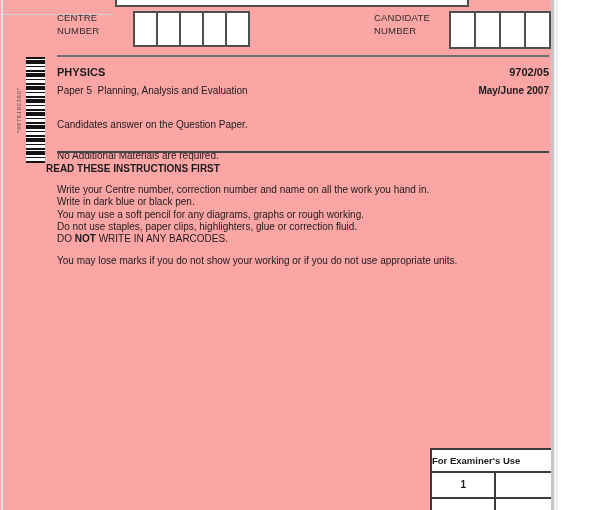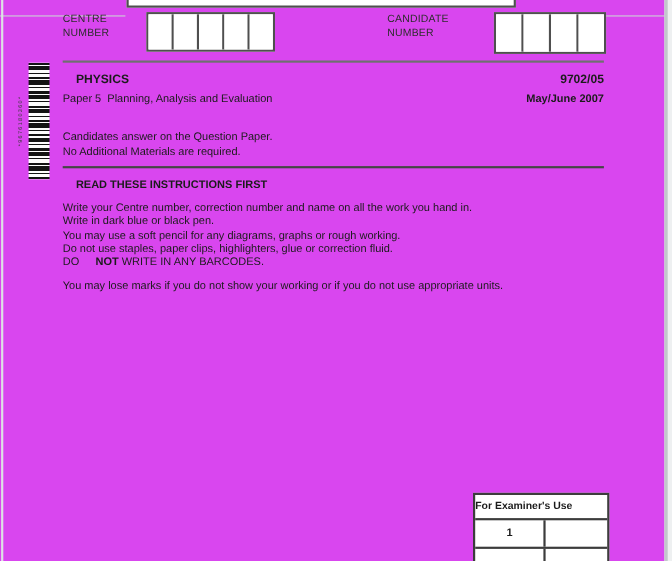--- a/index.html
+++ b/index.html
@@ -1,18 +1,18 @@
 <!DOCTYPE html>
 <html><head>
 <meta charset="utf-8">
 <style>
   html,body { margin:0; padding:0; background:#ffffff; }
   .page {
-    position:relative; width:611px; height:510px; overflow:hidden;
-    background:#d946ef; color:#1b1b1b;
+    position:relative; width:558px; height:510px; overflow:hidden;
+    background:#fca5a5; color:#1b1b1b;
     font-family:"Liberation Sans", sans-serif; font-size:10px;
   }
   .abs { position:absolute; }
 
   
   .edge-right { right:0; top:0; width:4px; height:510px; background:#eef0f1; border-left:3px solid #c2c7cb; }
   .edge-left  { left:1px; top:0; width:2px; height:510px; background:#dde1e4; }
   .faint-line { height:1px; background:#ccd1d5; }
 
   
@@ -40,21 +40,21 @@
       #141414 3px 7px, #fdfdfd 7px 9px,
       #141414 9px 10px, #fdfdfd 10px 13px);
   }
   .barcode-text {
     left:16px; top:57px; height:106px; width:8px;
     writing-mode:vertical-rl; transform:rotate(180deg);
     font-size:5px; letter-spacing:1.2px; color:#3a3a3a; text-align:center;
   }
 
   .row-line { left:57px; width:492px; display:flex; justify-content:space-between; white-space:pre; }
-  .b { font-weight:bold;margin-left:12px; }
+  .b { font-weight:bold; }
   .fs11 { font-size:11px; }
 
   .para { left:57px; width:500px; line-height:12.3px; }
 
   .examiner { left:430px; top:448px; width:120px; background:#fff; border:2px solid #3c3c3c; }
   .examiner .ex-title { height:21px; line-height:21px; text-align:left; font-weight:bold; font-size:9.5px; border-bottom:2px solid #3c3c3c; }
   .examiner .ex-row { display:flex; height:24px; border-bottom:2px solid #3c3c3c; }
   .examiner .ex-row:last-child { border-bottom:none; }
   .examiner .ex-q { width:52%; border-right:2px solid #3c3c3c; text-align:center; line-height:24px; font-weight:bold; }
   .examiner .ex-m { flex:1; }
@@ -74,21 +74,21 @@
     <div>NUMBER</div>
   </div>
   <div class="abs boxgrid centre-boxes">
     <div class="cell"></div>
     <div class="cell"></div>
     <div class="cell"></div>
     <div class="cell"></div>
     <div class="cell"></div>
   </div>
 
-  <div class="abs small-label" style="left:352px; top:11px;">
+  <div class="abs small-label" style="left:374px; top:11px;">
     <div>CANDIDATE</div>
     <div>NUMBER</div>
   </div>
   <div class="abs boxgrid cand-boxes">
     <div class="cell"></div>
     <div class="cell"></div>
     <div class="cell"></div>
     <div class="cell"></div>
   </div>
 
@@ -100,27 +100,27 @@
   <div class="abs row-line fs11" style="top:66px;">
     <span class="b">PHYSICS</span>
     <span class="b">9702/05</span>
   </div>
   <div class="abs row-line" style="top:85px;gap:17px;">
     <span>Paper 5  Planning, Analysis and Evaluation</span>
     <span class="b">May/June 2007</span>
   </div>
 
   <div class="abs para" style="top:119px;">
-    <div style="margin-bottom:2px;">Candidates answer on the Question Paper.</div>
+    <div style="margin-bottom:19px;">Candidates answer on the Question Paper.</div>
     <div>No Additional Materials are required.</div>
   </div>
 
   <div class="abs rule rule2"></div>
 
-  <div class="abs b" style="left:57px; top:163px;">READ THESE INSTRUCTIONS FIRST</div>
+  <div class="abs b" style="left:46px; top:163px;">READ THESE INSTRUCTIONS FIRST</div>
 
   <div class="abs para" style="top:184px;">
     <div>Write your Centre number, correction number and name on all the work you hand in.</div>
     <div>Write in dark blue or black pen.</div>
     <div>You may use a soft pencil for any diagrams, graphs or rough working.</div>
     <div>Do not use staples, paper clips, highlighters, glue or correction fluid.</div>
     <div><span>DO </span><span class="b">NOT</span><span> WRITE IN ANY BARCODES.</span></div>
   </div>
 
   <div class="abs para" style="top:255px;">

